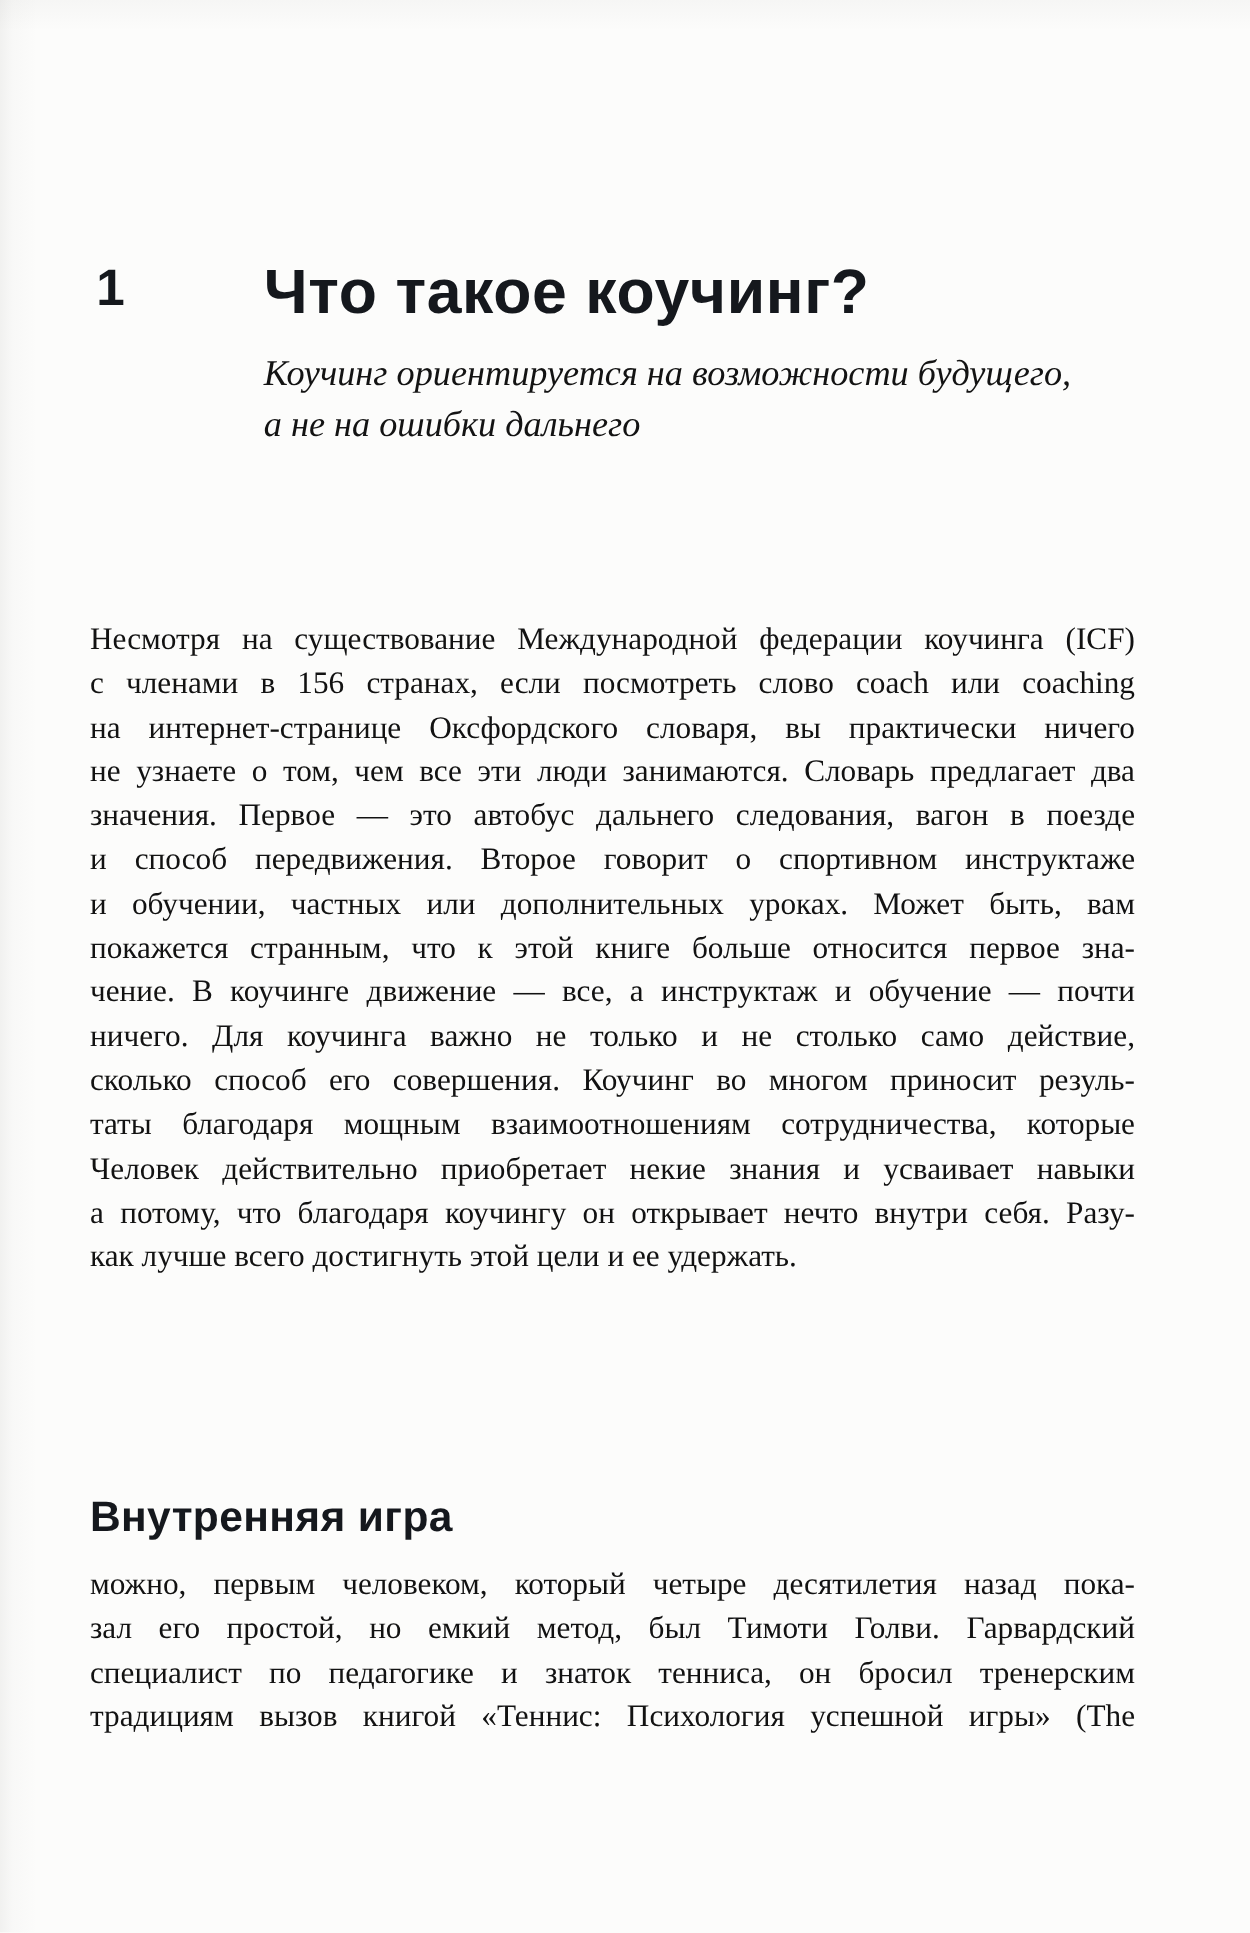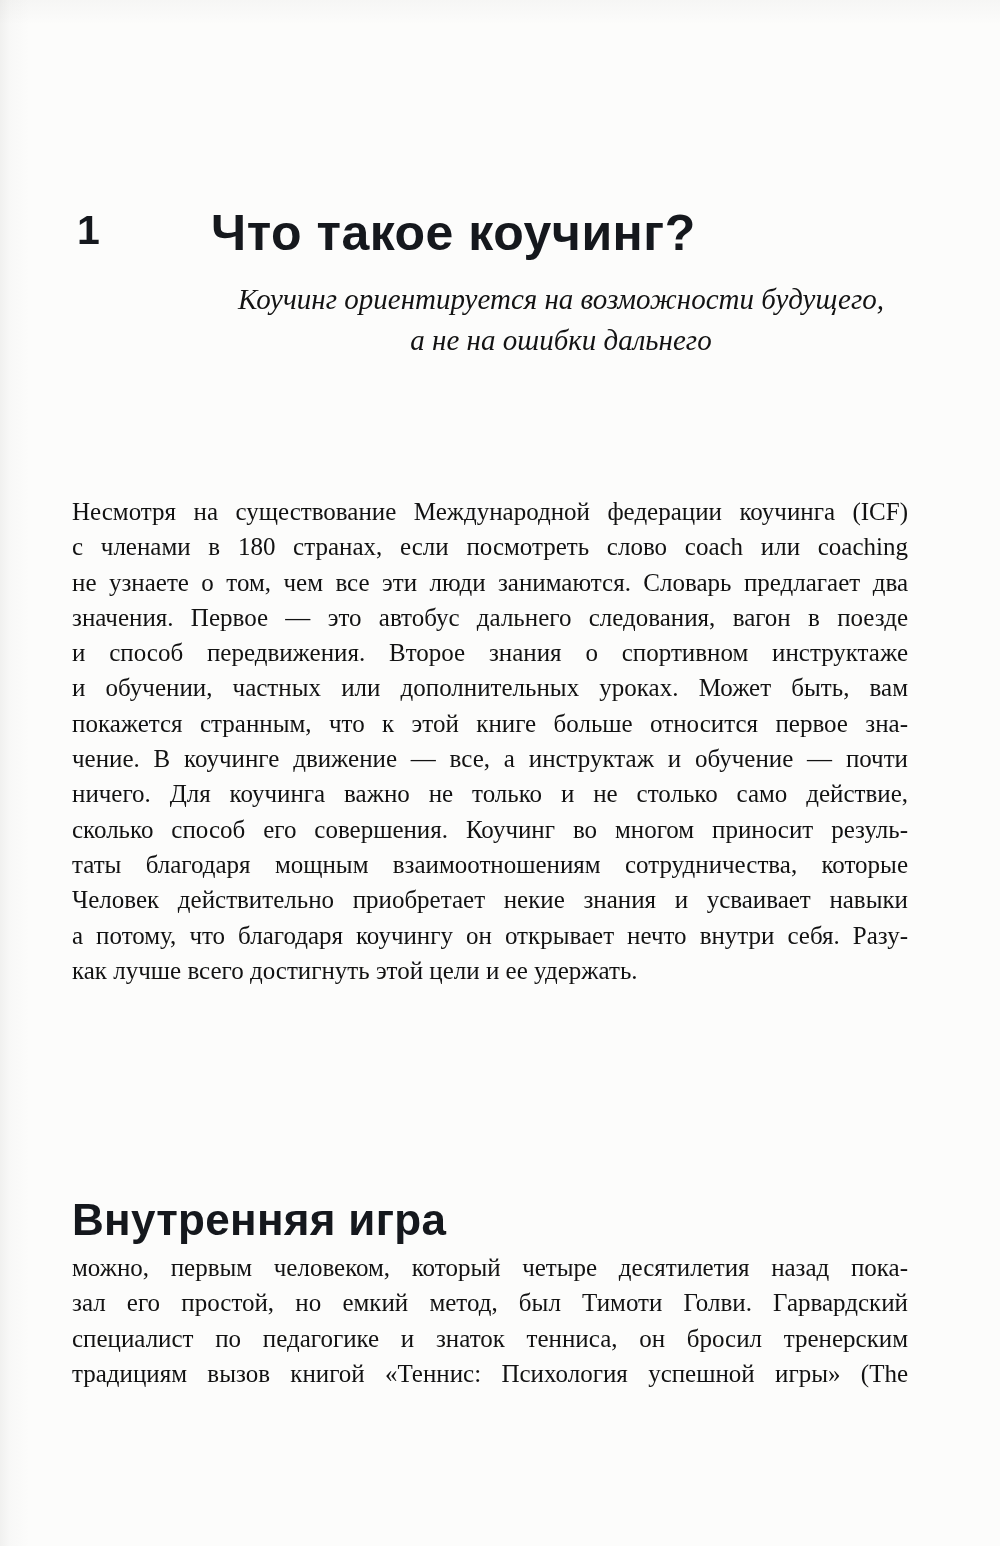--- a/index.html
+++ b/index.html
@@ -44,21 +44,21 @@
   .epigraph {
     position: absolute;
     left: 211px;
     top: 279px;
     width: 700px;
     font-style: italic;
     font-size: 29px;
     line-height: 41px;
     color: #131313;
   }
-  .epigraph .eline { white-space: nowrap; text-align: center; }
+  .epigraph .eline { white-space: nowrap; }
   .bodyblock {
     position: absolute;
     left: 72px;
     width: 836px;
     font-size: 25px;
     line-height: 35.3px;
     color: #121212;
   }
   .p1 { top: 494px; }
   .p2 { top: 1250px; }
@@ -70,21 +70,21 @@
   .jline.last {
     text-align: right;
     text-align-last: left;
   }
   .section-heading {
     position: absolute;
     left: 72px;
     top: 1195px;
     font-family: "Liberation Sans", sans-serif;
     font-weight: 700;
-    font-size: 44px;
+    font-size: 34px;
     line-height: 1.15;
     letter-spacing: 0.3px;
     color: #15181d;
     white-space: nowrap;
   }
 </style>
 </head>
 <body>
 
 <div class="page">
@@ -93,24 +93,25 @@
 
   <div class="chapter-title">Что такое коучинг?</div>
 
   <div class="epigraph">
     <div class="eline">Коучинг ориентируется на возможности будущего,</div>
     <div class="eline">а не на ошибки дальнего</div>
   </div>
 
   <div class="bodyblock p1">
     <div class="jline">Несмотря на существование Международной федерации коучинга (ICF)</div>
-    <div class="jline">с членами в 180 странах, если посмотреть слово coach или coaching</div>
+    <div class="jline">с членами в 156 странах, если посмотреть слово coach или coaching</div>
+    <div class="jline">на интернет-странице Оксфордского словаря, вы практически ничего</div>
     <div class="jline">не узнаете о том, чем все эти люди занимаются. Словарь предлагает два</div>
     <div class="jline">значения. Первое — это автобус дальнего следования, вагон в поезде</div>
-    <div class="jline">и способ передвижения. Второе знания о спортивном инструктаже</div>
+    <div class="jline">и способ передвижения. Второе говорит о спортивном инструктаже</div>
     <div class="jline">и обучении, частных или дополнительных уроках. Может быть, вам</div>
     <div class="jline">покажется странным, что к этой книге больше относится первое зна-</div>
     <div class="jline">чение. В коучинге движение — все, а инструктаж и обучение — почти</div>
     <div class="jline">ничего. Для коучинга важно не только и не столько само действие,</div>
     <div class="jline">сколько способ его совершения. Коучинг во многом приносит резуль-</div>
     <div class="jline">таты благодаря мощным взаимоотношениям сотрудничества, которые</div>
     <div class="jline">Человек действительно приобретает некие знания и усваивает навыки</div>
     <div class="jline">а потому, что благодаря коучингу он открывает нечто внутри себя. Разу-</div>
     <div class="jline last">как лучше всего достигнуть этой цели и ее удержать.</div>
   </div>

